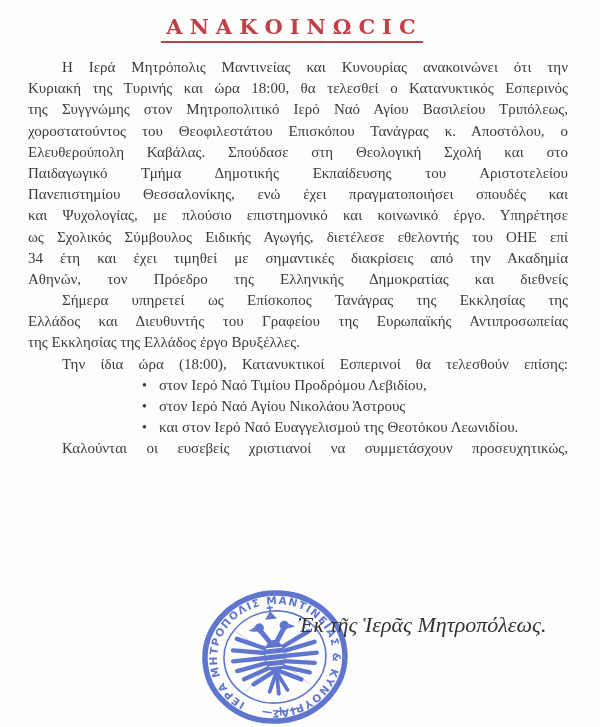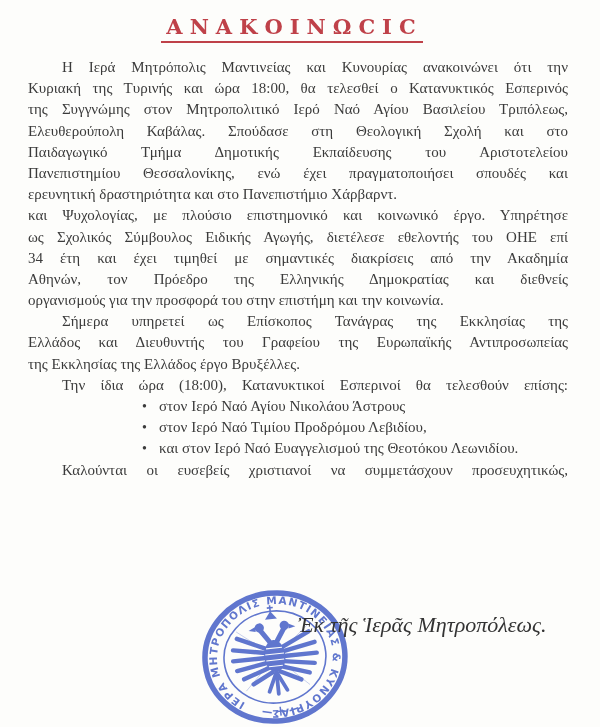--- a/index.html
+++ b/index.html
@@ -49,45 +49,44 @@
 
   <div class="title-row">
     <span class="doc-title">ΑΝΑΚΟΙΝΩCΙC</span>
   </div>
 
   <div class="doc-body">
       <div class="block">
         <div class="line first">Η Ιερά Μητρόπολις Μαντινείας και Κυνουρίας ανακοινώνει ότι την</div>
         <div class="line">Κυριακή της Τυρινής και ώρα 18:00, θα τελεσθεί ο Κατανυκτικός Εσπερινός</div>
         <div class="line">της Συγγνώμης στον Μητροπολιτικό Ιερό Ναό Αγίου Βασιλείου Τριπόλεως,</div>
+        <div class="line">χοροστατούντος του Θεοφιλεστάτου Επισκόπου Τανάγρας κ. Αποστόλου, ο</div>
       </div>
       <div class="block">
         <div class="line">Ελευθερούπολη Καβάλας. Σπούδασε στη Θεολογική Σχολή και στο</div>
         <div class="line">Παιδαγωγικό Τμήμα Δημοτικής Εκπαίδευσης του Αριστοτελείου</div>
         <div class="line">Πανεπιστημίου Θεσσαλονίκης, ενώ έχει πραγματοποιήσει σπουδές και</div>
-        <div class="line noj">ερευνητική δραστηριότητα και στο Πανεπιστήμιο Χάρβαρντ.</div>
       </div>
       <div class="block">
         <div class="line">και Ψυχολογίας, με πλούσιο επιστημονικό και κοινωνικό έργο. Υπηρέτησε</div>
         <div class="line">ως Σχολικός Σύμβουλος Ειδικής Αγωγής, διετέλεσε εθελοντής του ΟΗΕ επί</div>
         <div class="line">34 έτη και έχει τιμηθεί με σημαντικές διακρίσεις από την Ακαδημία</div>
         <div class="line">Αθηνών, τον Πρόεδρο της Ελληνικής Δημοκρατίας και διεθνείς</div>
-        <div class="line noj">οργανισμούς για την προσφορά του στην επιστήμη και την κοινωνία.</div>
       </div>
       <div class="block">
         <div class="line first">Σήμερα υπηρετεί ως Επίσκοπος Τανάγρας της Εκκλησίας της</div>
         <div class="line">Ελλάδος και Διευθυντής του Γραφείου της Ευρωπαϊκής Αντιπροσωπείας</div>
         <div class="line noj">της Εκκλησίας της Ελλάδος έργο Βρυξέλλες.</div>
       </div>
       <div class="block">
         <div class="line first">Την ίδια ώρα (18:00), Κατανυκτικοί Εσπερινοί θα τελεσθούν επίσης:</div>
       </div>
       <div class="block">
+        <div class="line bullet noj"><span class="dot">•</span><span>στον Ιερό Ναό Τιμίου Προδρόμου Λεβιδίου,</span></div>
         <div class="line bullet noj"><span class="dot">•</span><span>στον Ιερό Ναό Αγίου Νικολάου Άστρους</span></div>
-        <div class="line bullet noj"><span class="dot">•</span><span>στον Ιερό Ναό Τιμίου Προδρόμου Λεβιδίου,</span></div>
         <div class="line bullet noj"><span class="dot">•</span><span>και στον Ιερό Ναό Ευαγγελισμού της Θεοτόκου Λεωνιδίου.</span></div>
       </div>
       <div class="block">
         <div class="line first">Καλούνται οι ευσεβείς χριστιανοί να συμμετάσχουν προσευχητικώς,</div>
       </div>
     </div>
 
   <div class="signature">Ἐκ τῆς Ἱερᾶς Μητροπόλεως.</div>
 
   <div class="seal">

